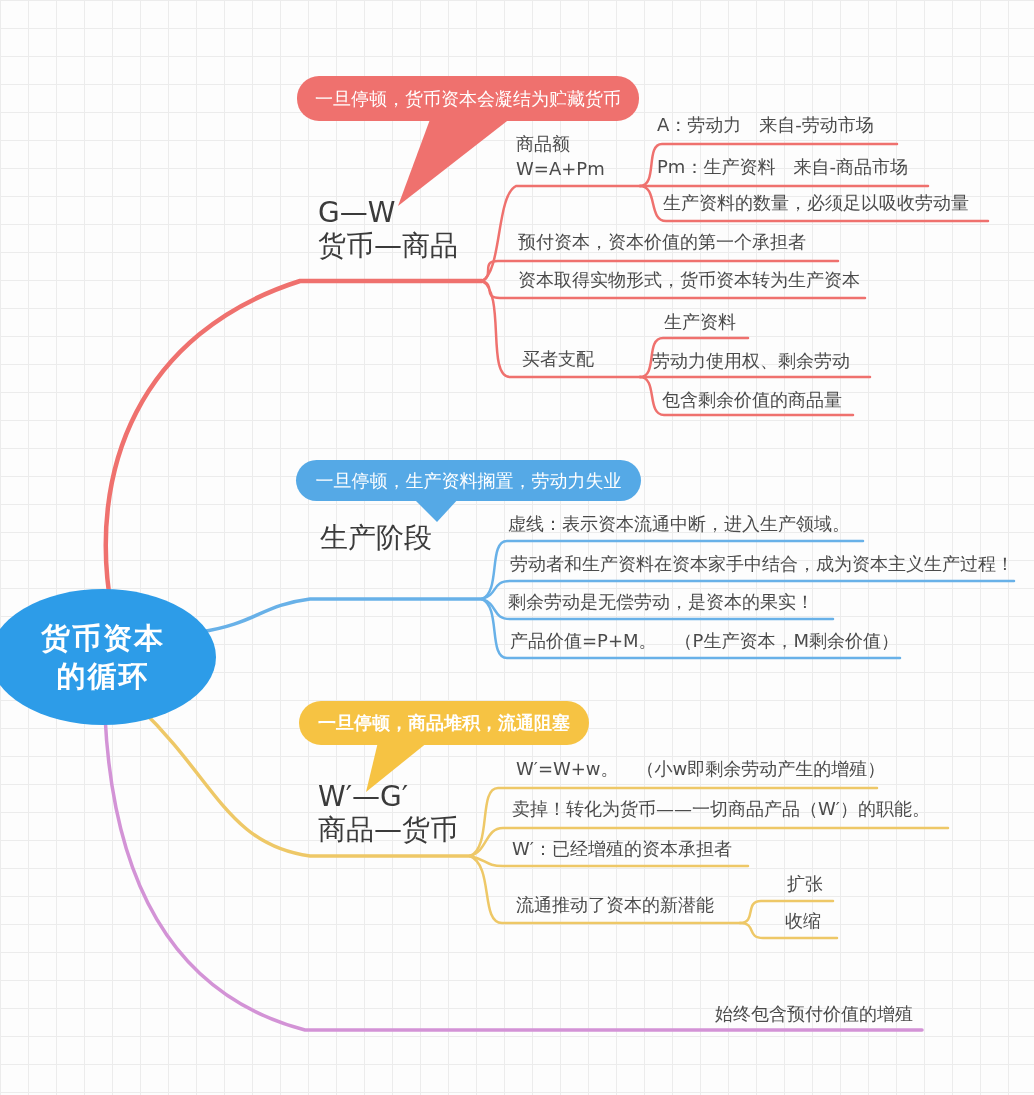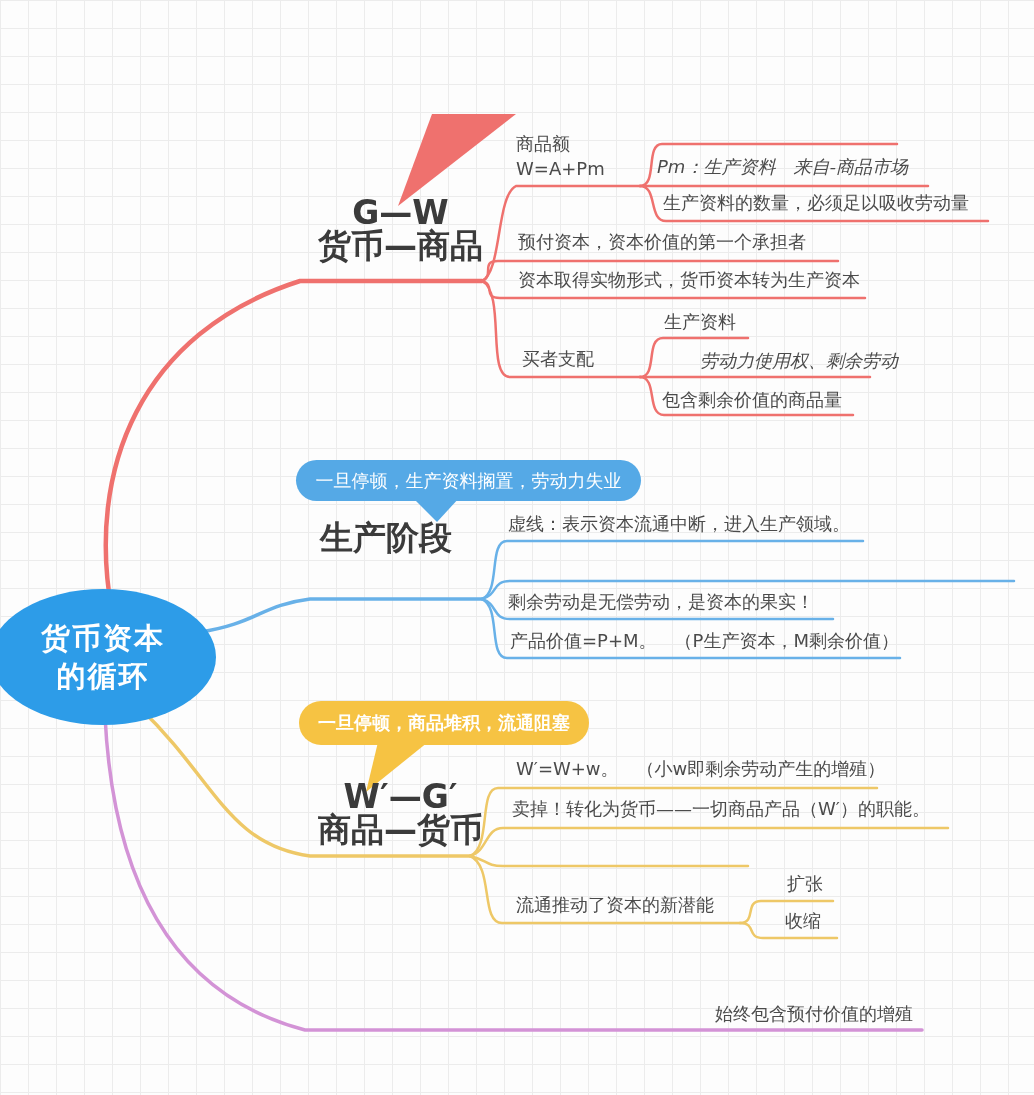--- a/index.html
+++ b/index.html
@@ -11,21 +11,21 @@
   .canvas{
     position:relative;width:1034px;height:1095px;
     background-color:#fdfdfd;
     background-image:
       linear-gradient(#ececec 1px, transparent 1px),
       linear-gradient(90deg,#ececec 1px, transparent 1px);
     background-size:28px 28px;
   }
   svg.lines{position:absolute;left:0;top:0;width:1034px;height:1095px;}
   .label{position:absolute;white-space:nowrap;color:#4b4b4b;font-size:18px;line-height:22px;}
-  .title{font-weight:bold;color:#3b3b3b;font-size:33px;line-height:33px;text-align:center;}
+  .title{font-weight:normal;color:#3b3b3b;font-size:28px;line-height:33px;}
   .central-text{
     position:absolute;left:-10px;top:590px;width:226px;height:134px;
     display:flex;flex-direction:column;align-items:center;justify-content:center;
     color:#fff;font-size:29px;font-weight:bold;line-height:38px;letter-spacing:2px;
   }
   .callout{
     position:absolute;display:flex;align-items:center;justify-content:center;
     color:#fff;font-size:18px;border-radius:22px;
   }
   .callout.red{background:#ef716e;}
@@ -79,56 +79,62 @@
     </g>
 
     <ellipse cx="103" cy="657" rx="113" ry="68" fill="#2d9ce8"></ellipse>
   </svg>
 
   <div class="central-text">
     <span>货币资本</span>
     <span>的循环</span>
   </div>
 
+  <div class="callout red" style="left:297px;top:76px;width:342px;height:45px;">
+    <span>一旦停顿，货币资本会凝结为贮藏货币</span>
+  </div>
   <div class="callout blue" style="left:296px;top:460px;width:345px;height:41px;">
     <span>一旦停顿，生产资料搁置，劳动力失业</span>
   </div>
   <div class="callout yellow" style="left:299px;top:701px;width:290px;height:44px;font-weight:bold;">
     <span>一旦停顿，商品堆积，流通阻塞</span>
   </div>
 
   <div class="label title" style="left:318px;top:196px;">
     <div>G—W</div>
     <div>货币—商品</div>
   </div>
   <div class="label" style="left:516px;top:131px;line-height:25px;">
     <div>商品额</div>
     <div>W=A+Pm</div>
   </div>
-  <div class="label" style="left:657px;top:156px;font-style:italic;">Pm：生产资料　来自-商品市场</div>
+  <div class="label" style="left:657px;top:114px;">A：劳动力　来自-劳动市场</div>
+  <div class="label" style="left:657px;top:156px;">Pm：生产资料　来自-商品市场</div>
   <div class="label" style="left:663px;top:192px;">生产资料的数量，必须足以吸收劳动量</div>
   <div class="label" style="left:518px;top:231px;">预付资本，资本价值的第一个承担者</div>
   <div class="label" style="left:518px;top:269px;">资本取得实物形式，货币资本转为生产资本</div>
   <div class="label" style="left:522px;top:348px;">买者支配</div>
   <div class="label" style="left:664px;top:311px;">生产资料</div>
-  <div class="label" style="left:700px;top:350px;font-style:italic;">劳动力使用权、剩余劳动</div>
+  <div class="label" style="left:652px;top:350px;">劳动力使用权、剩余劳动</div>
   <div class="label" style="left:662px;top:389px;">包含剩余价值的商品量</div>
 
   <div class="label title" style="left:320px;top:521px;">
     <div>生产阶段</div>
   </div>
   <div class="label" style="left:508px;top:513px;">虚线：表示资本流通中断，进入生产领域。</div>
+  <div class="label" style="left:510px;top:553px;">劳动者和生产资料在资本家手中结合，成为资本主义生产过程！</div>
   <div class="label" style="left:508px;top:591px;">剩余劳动是无偿劳动，是资本的果实！</div>
   <div class="label" style="left:510px;top:630px;">产品价值=P+M。　（P生产资本，M剩余价值）</div>
 
   <div class="label title" style="left:318px;top:780px;">
     <div>W′—G′</div>
     <div>商品—货币</div>
   </div>
   <div class="label" style="left:516px;top:758px;">W′=W+w。　（小w即剩余劳动产生的增殖）</div>
   <div class="label" style="left:512px;top:798px;">卖掉！转化为货币——一切商品产品（W′）的职能。</div>
+  <div class="label" style="left:512px;top:838px;">W′：已经增殖的资本承担者</div>
   <div class="label" style="left:516px;top:894px;">流通推动了资本的新潜能</div>
   <div class="label" style="left:787px;top:873px;">扩张</div>
   <div class="label" style="left:785px;top:910px;">收缩</div>
 
   <div class="label" style="left:715px;top:1003px;">始终包含预付价值的增殖</div>
 
 </div>
 
 </body></html>

